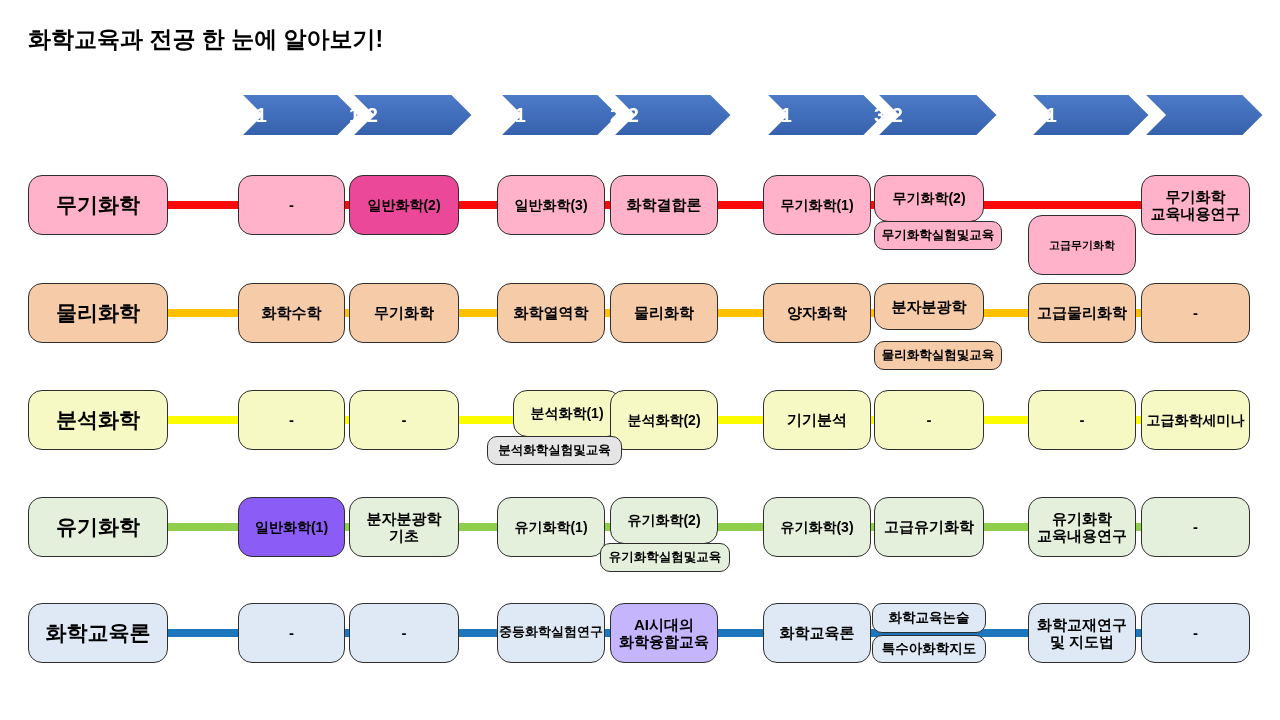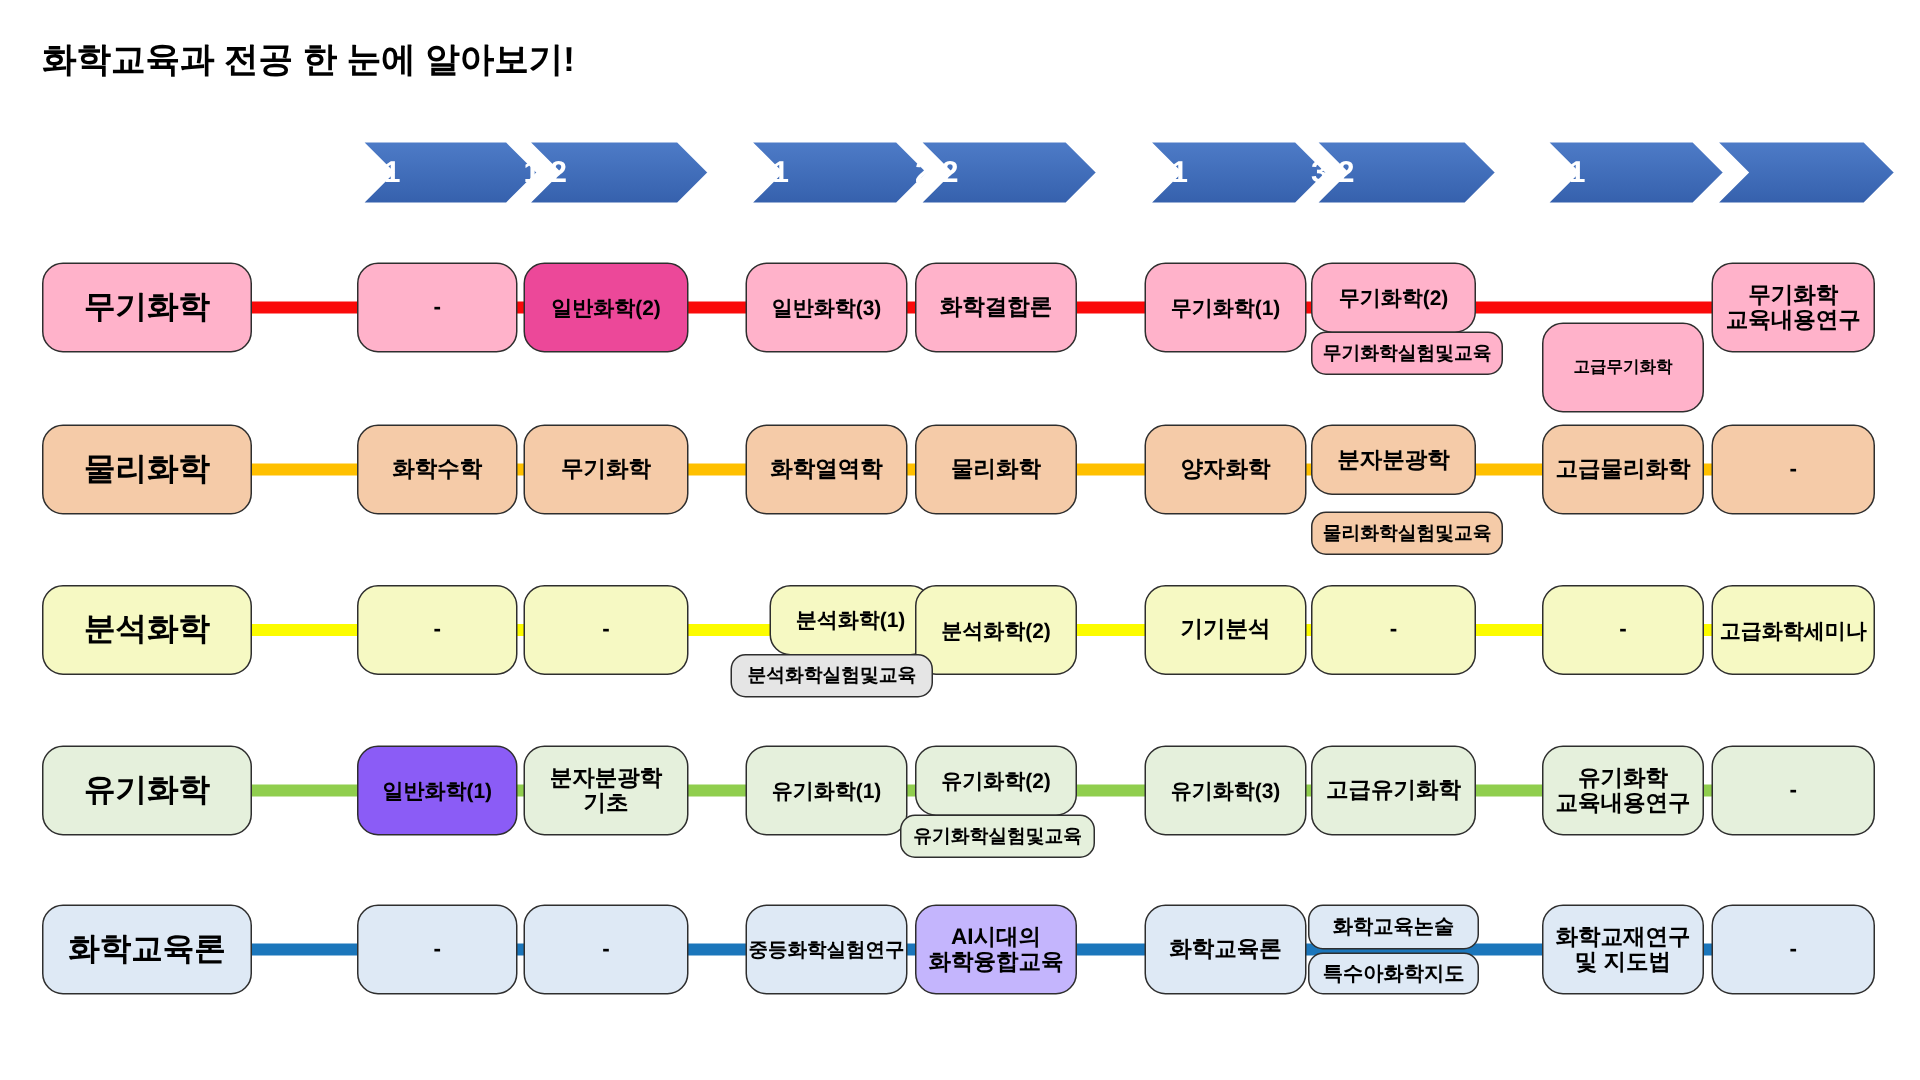--- a/index.html
+++ b/index.html
@@ -134,21 +134,21 @@
       <div class="box sub-box" style="left: 600px; top: 543px; width: 130px; height: 29px; background: rgb(229, 240, 220);">유기화학실험및교육</div>
       <div class="box" style="left: 763px; top: 497px; width: 108px; height: 60px; background: rgb(229, 240, 220); font-size: 14px;">유기화학(3)</div>
       <div class="box" style="left: 874px; top: 497px; width: 110px; height: 60px; background: rgb(229, 240, 220); font-size: 15px;">고급유기화학</div>
       <div class="box" style="left: 1028px; top: 497px; width: 108px; height: 60px; background: rgb(229, 240, 220); font-size: 15px;">유기화학
 교육내용연구</div>
       <div class="box" style="left: 1141px; top: 497px; width: 109px; height: 60px; background: rgb(229, 240, 220); font-size: 15px;">-</div>
       <div class="track-line" style="left: 150px; top: 629px; width: 1055px; background: rgb(27, 118, 187);"></div>
       <div class="box label-box" style="left: 28px; top: 603px; width: 140px; height: 60px; background: rgb(222, 233, 245);">화학교육론</div>
       <div class="box" style="left: 238px; top: 603px; width: 107px; height: 60px; background: rgb(222, 233, 245); font-size: 15px;">-</div>
       <div class="box" style="left: 349px; top: 603px; width: 110px; height: 60px; background: rgb(222, 233, 245); font-size: 15px;">-</div>
-      <div class="box" style="left: 497px; top: 603px; width: 108px; height: 60px; background: rgb(222, 233, 245); font-size: 13px;">중등화학실험연구</div>
+      <div class="box" style="left: 497px; top: 603px; width: 108px; height: 60px; background: rgb(222, 233, 245); font-size: 13px; font-family: Liberation Mono, monospace;">중등화학실험연구</div>
       <div class="box" style="left: 610px; top: 603px; width: 108px; height: 60px; background: #c4b5fd; font-size: 15px;">AI시대의
 화학융합교육</div>
       <div class="box" style="left: 763px; top: 603px; width: 108px; height: 60px; background: rgb(222, 233, 245); font-size: 15px;">화학교육론</div>
       <div class="box stack-box" style="left: 872px; top: 603px; width: 114px; height: 30px; background: rgb(222, 233, 245);">화학교육논술</div>
       <div class="box stack-box" style="left: 872px; top: 635px; width: 114px; height: 28px; background: rgb(222, 233, 245);">특수아화학지도</div>
       <div class="box" style="left: 1028px; top: 603px; width: 108px; height: 60px; background: rgb(222, 233, 245); font-size: 15px;">화학교재연구
 및 지도법</div>
       <div class="box" style="left: 1141px; top: 603px; width: 109px; height: 60px; background: rgb(222, 233, 245); font-size: 15px;">-</div>
     </div>
 </div>

